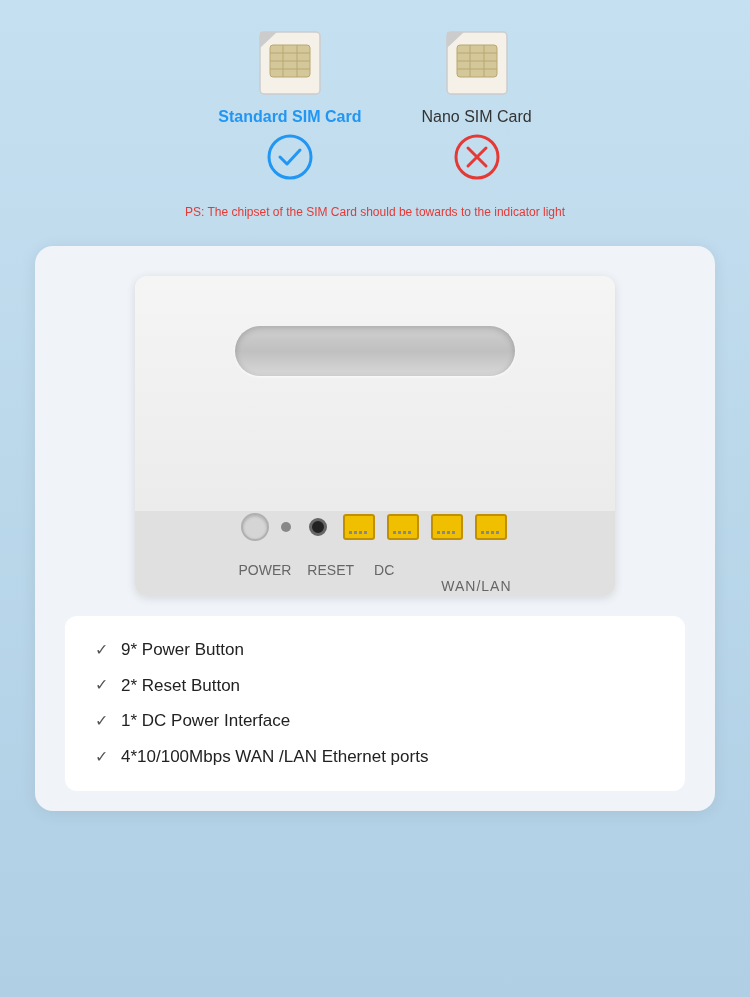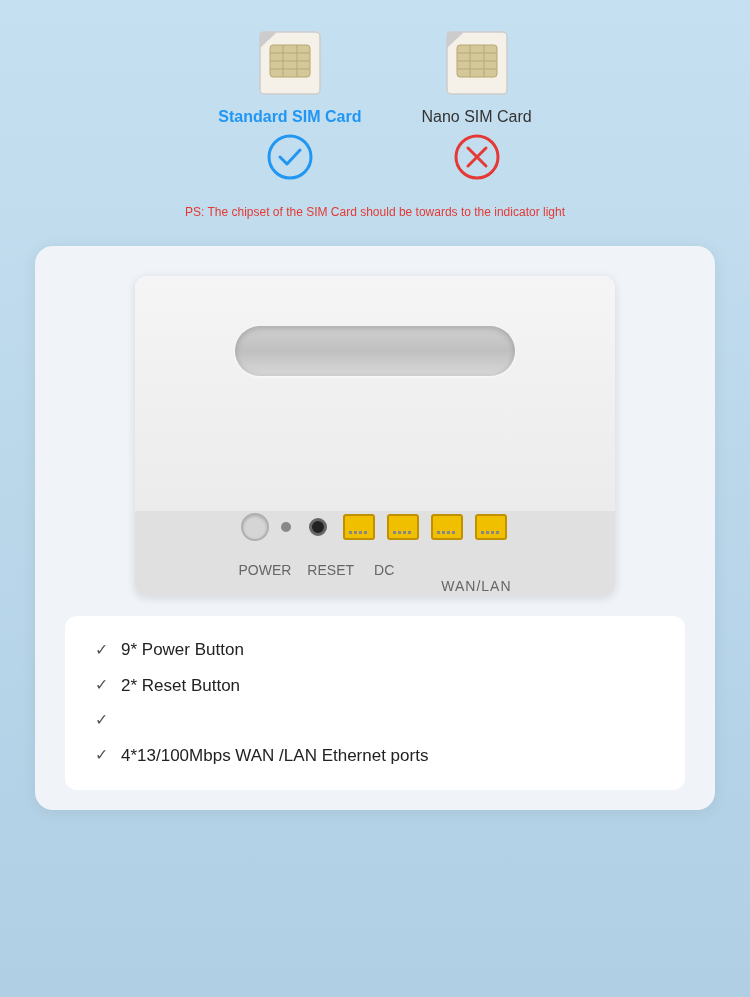--- a/index.html
+++ b/index.html
@@ -313,22 +313,23 @@
       <div class="feature-item">
         <span class="checkmark">✓</span>
         <span>9* Power Button</span>
       </div>
       <div class="feature-item">
         <span class="checkmark">✓</span>
         <span>2* Reset Button</span>
       </div>
       <div class="feature-item">
         <span class="checkmark">✓</span>
+        <span>1* DC Power Interface</span>
       </div>
       <div class="feature-item">
         <span class="checkmark">✓</span>
-        <span>4*13/100Mbps WAN /LAN Ethernet  ports</span>
+        <span>4*10/100Mbps WAN /LAN Ethernet  ports</span>
       </div>
     </div>
 
   </div>
 
 </div>
 
 </body></html>

